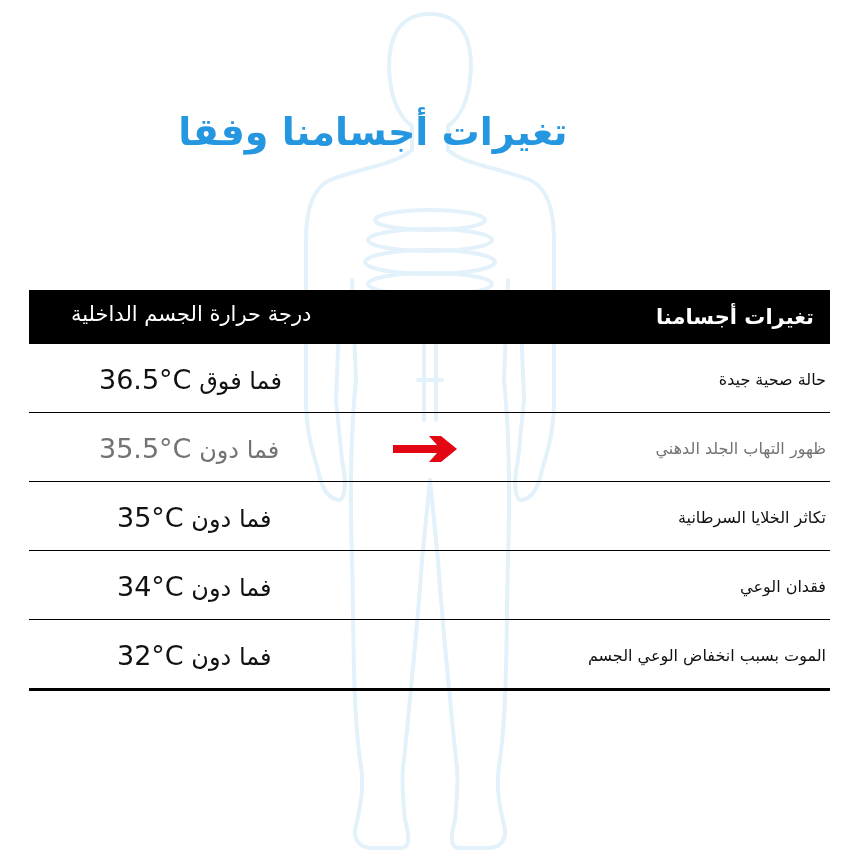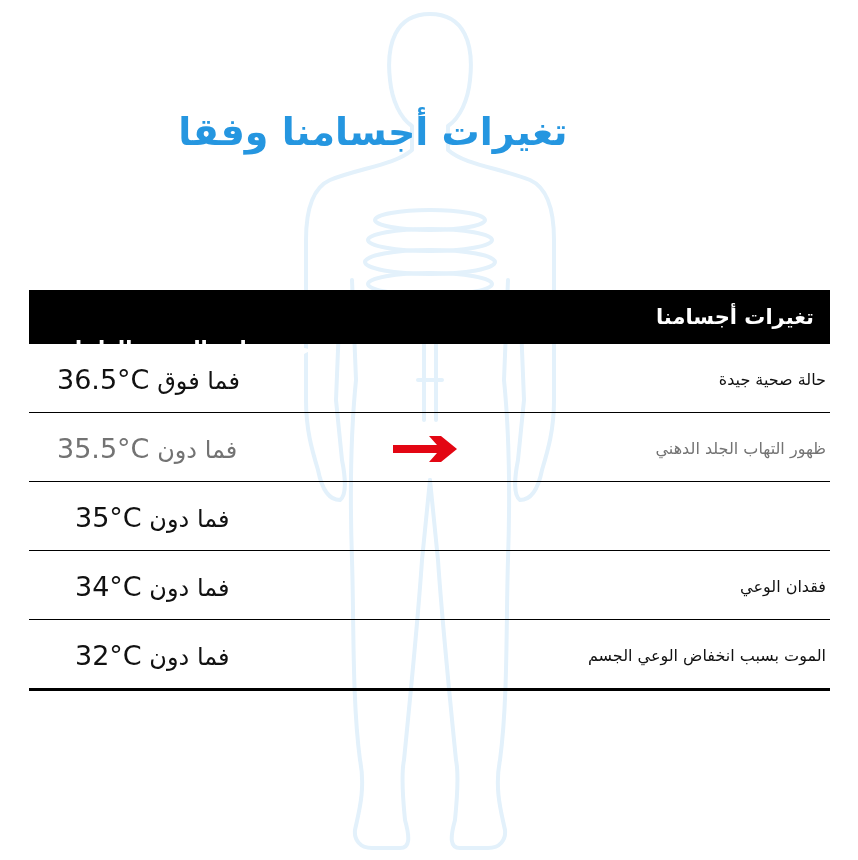--- a/index.html
+++ b/index.html
@@ -13,29 +13,29 @@
       color: #2596e0; font-weight: bold; font-size: 38px; line-height: 56px; direction: rtl;
     }
     .title .line { display: block; }
     .table {
       position: absolute; left: 29px; top: 290px; width: 801px;
     }
     .thead {
       height: 54px; background: #000; color: #fff; position: relative; direction: rtl;
     }
     .thead .h-right { position: absolute; right: 16px; top: 0; line-height: 54px; font-size: 21px; font-weight: bold; margin-left: 43px; }
-    .thead .h-left { position: absolute; left: 24px; top: 0; line-height: 48px; font-size: 21px; font-weight: bold; margin-top: 35px; }
+    .thead .h-left { position: absolute; left: 42px; top: 0; line-height: 48px; font-size: 21px; font-weight: normal; }
     .row {
       position: relative; height: 68px; border-bottom: 1.5px solid #000; direction: rtl;
     }
     .row.last { border-bottom: 3px solid #000; }
     .row .c-right { position: absolute; right: 4px; top: 0; line-height: 72px; font-size: 16px; color: #111; }
     .row .c-left { position: absolute; left: 28px; top: 0; line-height: 72px; font-size: 24px; color: #111; direction: rtl; white-space: nowrap; }
     .row .c-left.indent { left: 46px; }
-    .row .c-left .num { font-weight: normal; direction: ltr; unicode-bidi: embed; font-size: 27px; }
+    .row .c-left .num { font-weight: normal; direction: ltr; unicode-bidi: embed; font-size: 27px; margin-left: 42px; }
     .row.hl .c-right, .row.hl .c-left { color: #737373; }
     .arrow { position: absolute; left: 364px; top: 23px; width: 64px; height: 26px; }
   </style>
 </head>
 <body>
 
 <svg class="silhouette" viewBox="0 0 858 860">
   <g fill="none" stroke="#e3f1fb" stroke-width="4" stroke-linejoin="round" stroke-linecap="round">
 
     <path d="M430 14 C395 14 386 45 390 80 C392 100 400 118 412 126 L412 150 C395 165 360 168 330 180 C312 188 306 210 306 240 L306 400 C306 430 312 450 318 470 C322 490 330 500 340 500 C346 496 346 480 342 460 L336 400 L340 300"></path>
@@ -76,20 +76,21 @@
     <svg class="arrow" viewBox="0 0 64 26">
       <path d="M0 9 L44 9 L36 0 L48 0 L64 13 L48 26 L36 26 L44 17 L0 17 Z" fill="#e30613"></path>
     </svg>
     <span class="c-left">
       <span>فما دون</span>
       <span class="num">35.5°C</span>
     </span>
   </div>
 
   <div class="row">
+    <span class="c-right">تكاثر الخلايا السرطانية</span>
     <span class="c-left indent">
       <span>فما دون</span>
       <span class="num">35°C</span>
     </span>
   </div>
 
   <div class="row">
     <span class="c-right">فقدان الوعي</span>
     <span class="c-left indent">
       <span>فما دون</span>

